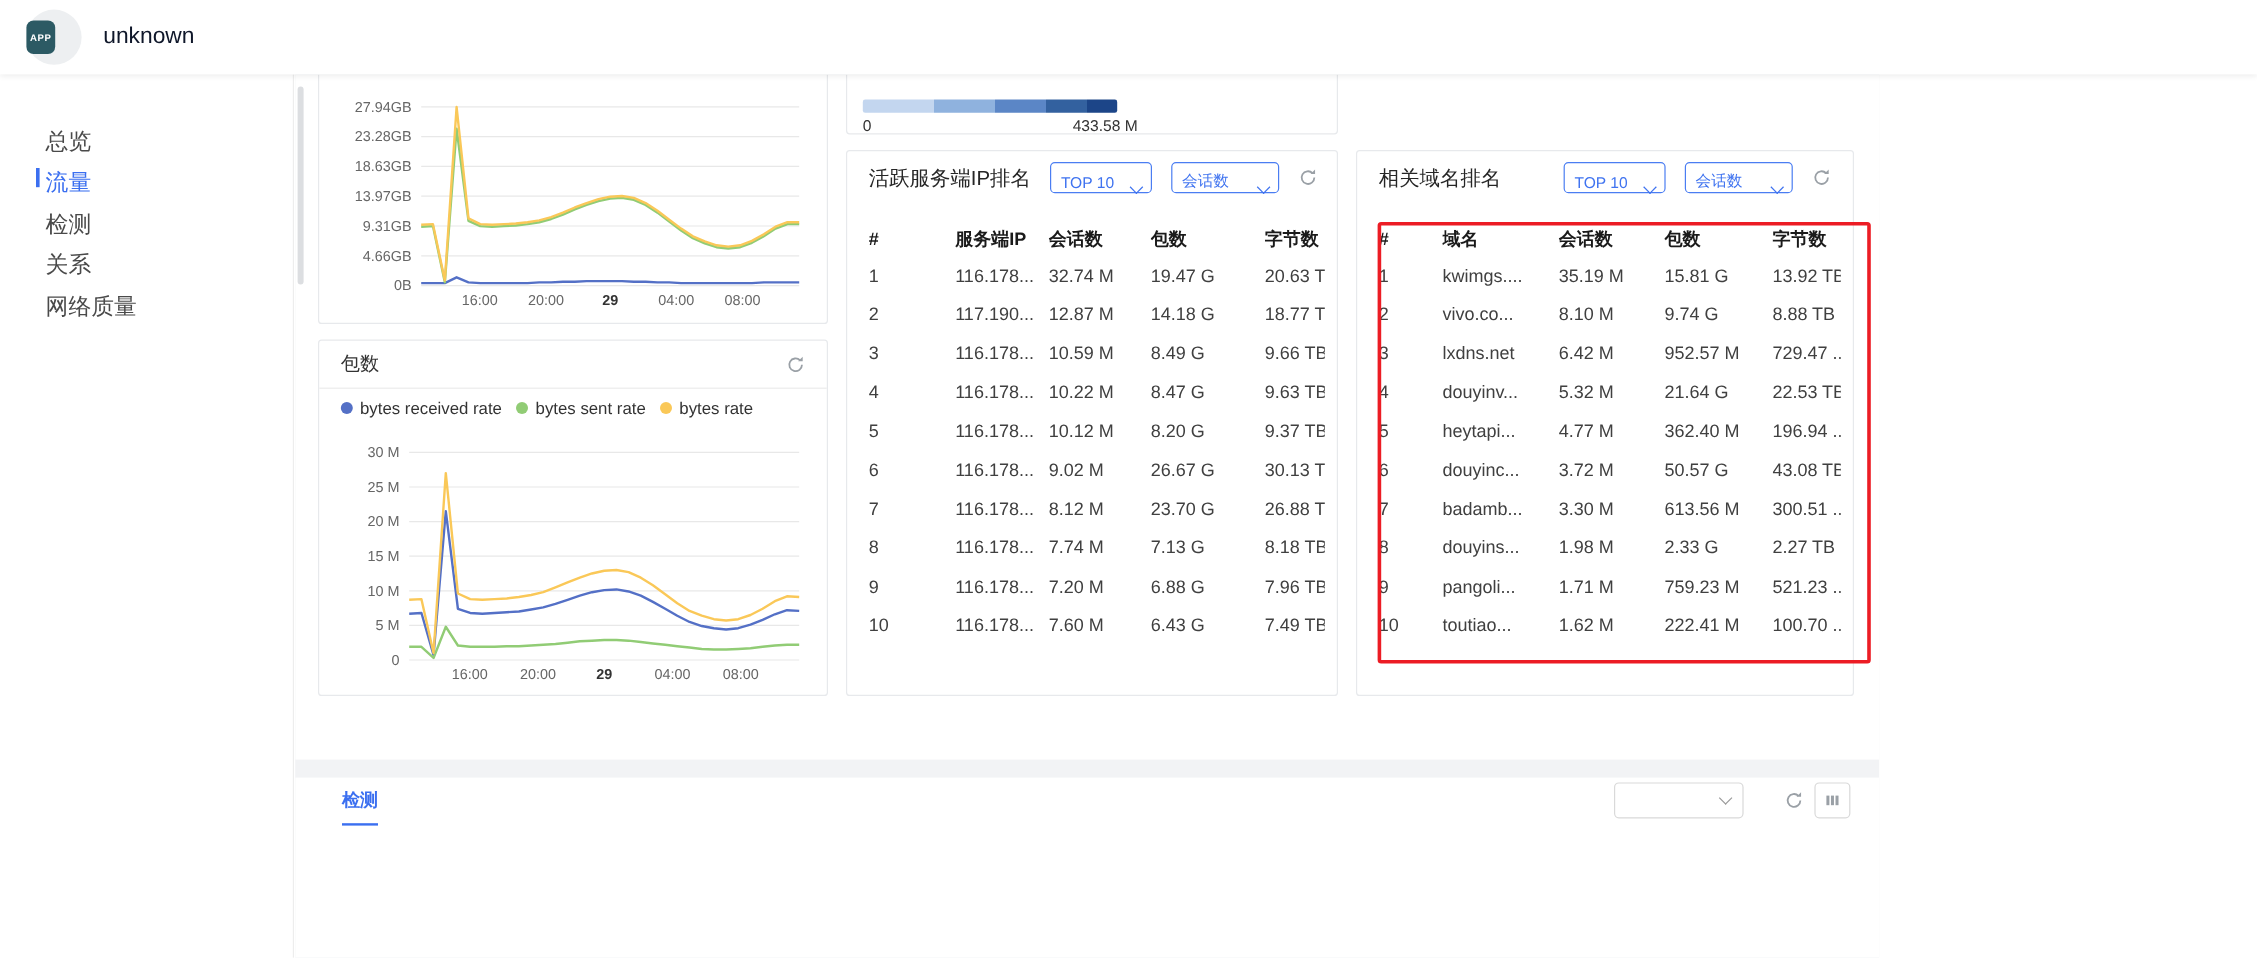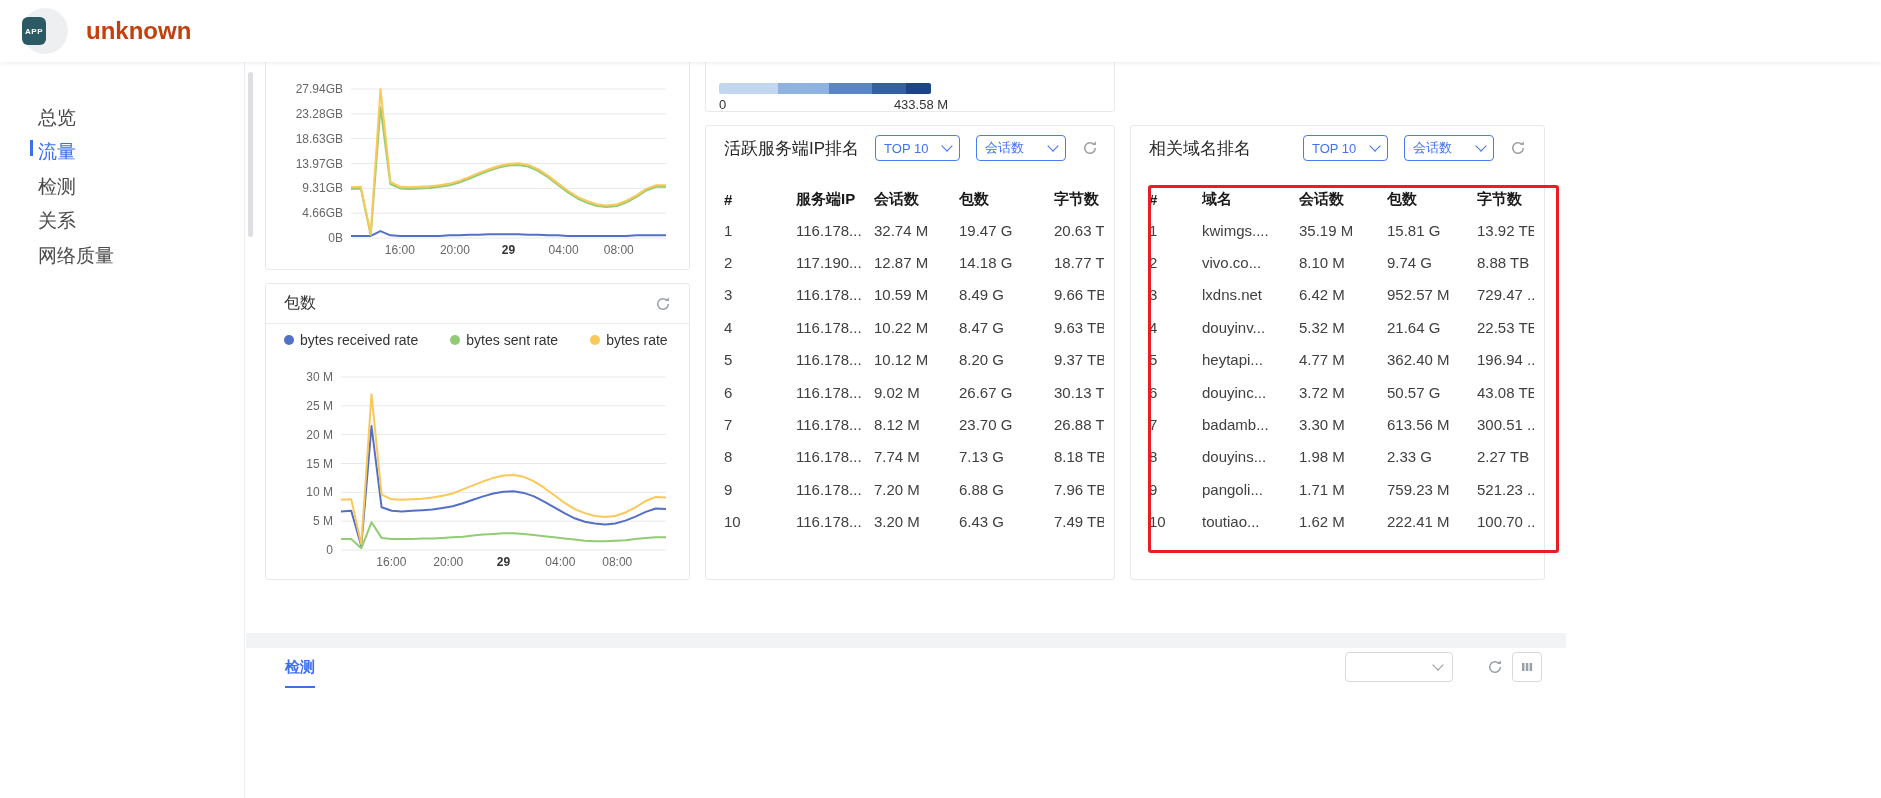--- a/index.html
+++ b/index.html
@@ -8,21 +8,21 @@
     background:#ffffff;color:#333;
     font-family:"Liberation Sans","DejaVu Sans",sans-serif;
   }
   
   .topbar{position:absolute;left:0;top:0;width:1881px;height:62px;background:#fff;
     box-shadow:0 1px 5px rgba(0,0,0,.08);display:flex;align-items:center;z-index:30}
   .logo-circle{width:46px;height:46px;border-radius:50%;background:#edeff1;margin-left:22px;
     display:flex;align-items:center;}
   .logo-badge{width:24px;height:28px;border-radius:6px;background:#2c5a64;color:#fff;
     font-size:8px;font-weight:bold;display:flex;align-items:center;justify-content:center;letter-spacing:.5px}
-  .app-title{margin-left:18px;font-size:24px;font-weight:bold;color:#c2410c}
+  .app-title{margin-left:18px;font-size:19px;font-weight:normal;color:#0f172a}
   
   .sidebar{position:absolute;left:0;top:62px;width:245px;height:736px;background:#fff;
     border-right:1px solid #ededed;padding-top:34px;box-sizing:border-box;z-index:20}
   .side-item{position:relative;height:34.5px;display:flex;align-items:flex-end;padding-left:38px;
     font-size:19px;color:#4a4a4a;cursor:pointer}
   .side-item.active{color:#3b6ff0}
   .active-bar{position:absolute;left:30px;top:9px;width:3px;height:16px;background:#3b6ff0}
   
   .content{position:absolute;left:246px;top:62px;width:1320px;height:736px;background:#f2f3f5;overflow:hidden}
   .panel{position:absolute;left:0;width:1320px;background:#fff;overflow:hidden}
@@ -31,35 +31,35 @@
   .scroll-thumb{position:absolute;left:2px;top:10px;width:5px;height:165px;background:#dcdee1;border-radius:3px}
   
   .card{position:absolute;background:#fff;border:1px solid #e7e9ec;border-radius:3px;box-sizing:border-box}
   .card-a{left:19px;top:-26px;width:425px;height:234px}
   .card-b{left:19px;top:221px;width:425px;height:297px}
   .card-c{left:459px;top:-26px;width:410px;height:76px}
   .card-d{left:459px;top:63px;width:410px;height:455px}
   .card-e{left:884px;top:63px;width:415px;height:455px}
   .card-head{height:39px;border-bottom:1px solid #ececec;display:flex;align-items:center;padding:0 18px}
   .card-title{font-size:16px;color:#333;flex:1}
-  .legend{position:absolute;left:18px;top:48px;display:flex;align-items:flex-end;gap:32px;font-size:14px;color:#333}
+  .legend{position:absolute;left:18px;top:48px;display:flex;align-items:flex-end;gap:12px;font-size:14px;color:#333}
   .leg-item{display:flex;align-items:center;gap:6px;cursor:pointer}
   .dot{width:10px;height:10px;border-radius:50%;display:inline-block}
   .chart-a{position:absolute;left:5px;top:44px}
   .chart-b{position:absolute;left:5px;top:75px}
   
   .grad-bar{position:absolute;left:13px;top:46px;width:212px;height:11px;border-radius:2px;
     background:linear-gradient(90deg,#c3d6ef 0 28%,#8fb2de 28% 52%,#5b86c6 52% 72%,#33619f 72% 88%,#1c4588 88% 100%)}
   .grad-min{position:absolute;left:13px;top:60px;font-size:13px;color:#333}
   .grad-max{position:absolute;left:155px;top:60px;width:120px;text-align:center;font-size:13px;color:#333}
   
   .rank-head{display:flex;align-items:center;height:44px;padding:0 18px;gap:16px}
   .rank-title{font-size:17px;color:#262626;font-weight:500;flex:1;white-space:nowrap}
   .select{height:26px;border:1px solid #4a7df2;border-radius:4px;color:#3f73f0;font-size:13px;
-    display:flex;align-items:center;padding:0 8px;box-sizing:border-box;cursor:pointer;background:#fff;flex-shrink:0}
+    display:flex;align-items:flex-end;padding:0 8px;box-sizing:border-box;cursor:pointer;background:#fff;flex-shrink:0}
   .sel-top{width:85px;justify-content:space-between}
   .sel-metric{width:90px;justify-content:space-between}
   .chev{width:7px;height:7px;border-right:1.5px solid currentColor;border-bottom:1.5px solid currentColor;
     transform:rotate(45deg);margin-top:-4px;flex-shrink:0}
   .refresh{cursor:pointer;flex-shrink:0}
   .tbl{position:absolute;left:18px;right:10px;top:58px}
   .trow{display:grid;height:32.4px;align-items:center;font-size:15px;color:#404040}
   .thead{height:30px;font-weight:bold;color:#1a1a1a}
   .tbl-ip .trow{grid-template-columns:72px 78px 85px 95px 1fr}
   .tbl-domain .trow{grid-template-columns:53px 97px 88px 90px 1fr}
@@ -276,21 +276,21 @@
           <div class="trow">
             <span>9</span>
             <span>116.178...</span>
             <span>7.20 M</span>
             <span>6.88 G</span>
             <span>7.96 TB</span>
           </div>
           <div class="trow">
             <span>10</span>
             <span>116.178...</span>
-            <span>3.20 M</span>
+            <span>7.60 M</span>
             <span>6.43 G</span>
             <span>7.49 TB</span>
           </div>
         </div>
     </div>
 
     <div class="card card-e">
       <div class="rank-head">
         <span class="rank-title">相关域名排名</span>
         <div class="select sel-top">

